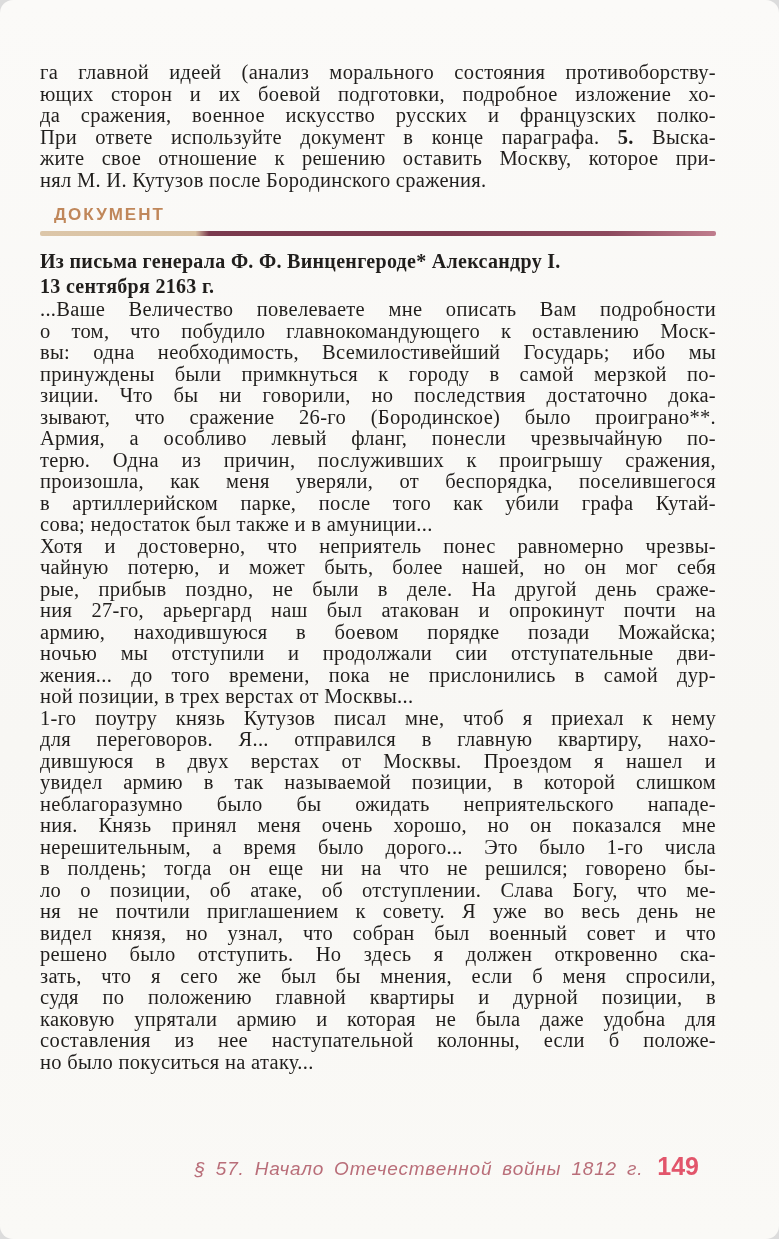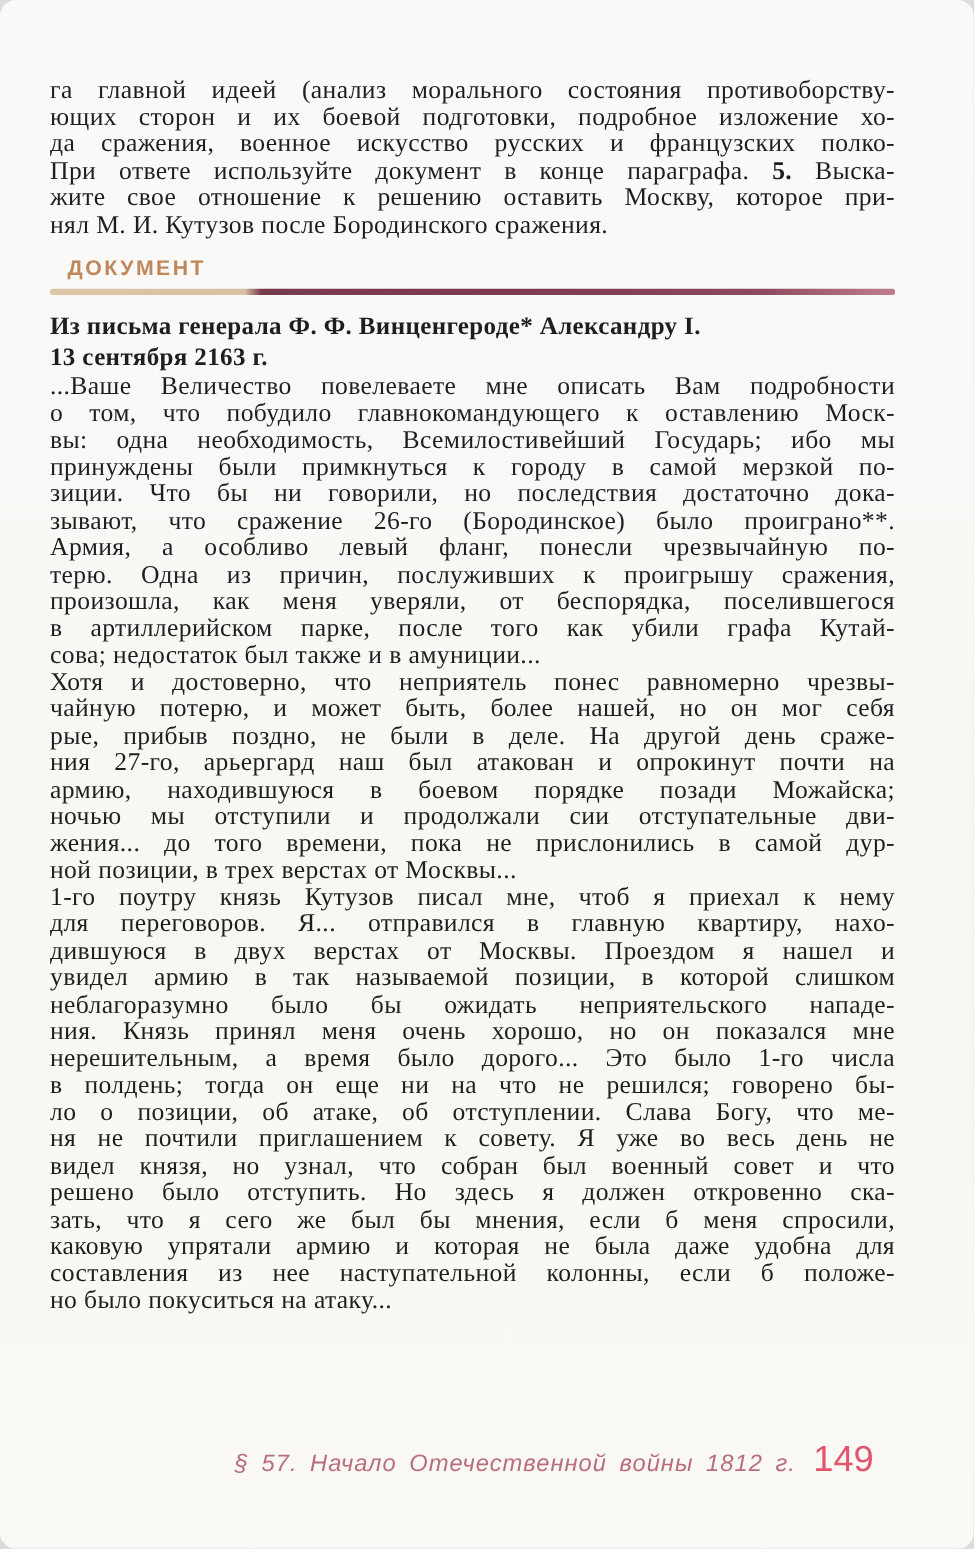--- a/index.html
+++ b/index.html
@@ -64,22 +64,22 @@
     font-family:"Liberation Sans","DejaVu Sans",sans-serif;
   }
   .footer-title{
     font-style:italic;
     font-size:19px;
     letter-spacing:0.8px;
     word-spacing:4px;
     color:#b96e79;
   }
   .footer-page{
-    font-weight:normal;
-    font-size:29px;
+    font-weight:bold;
+    font-size:25px;
     color:#e2556b;
   }
 </style>
 </head>
 <body>
 
 <div class="page">
 
   <div class="intro">
       <div class="line just">га главной идеей (анализ морального состояния противоборству-</div>
@@ -131,20 +131,21 @@
         <div class="line just">увидел армию в так называемой позиции, в которой слишком</div>
         <div class="line just">неблагоразумно было бы ожидать неприятельского нападе-</div>
         <div class="line just">ния. Князь принял меня очень хорошо, но он показался мне</div>
         <div class="line just">нерешительным, а время было дорого... Это было 1-го числа</div>
         <div class="line just">в полдень; тогда он еще ни на что не решился; говорено бы-</div>
         <div class="line just">ло о позиции, об атаке, об отступлении. Слава Богу, что ме-</div>
         <div class="line just">ня не почтили приглашением к совету. Я уже во весь день не</div>
         <div class="line just">видел князя, но узнал, что собран был военный совет и что</div>
         <div class="line just">решено было отступить. Но здесь я должен откровенно ска-</div>
         <div class="line just">зать, что я сего же был бы мнения, если б меня спросили,</div>
+        <div class="line just">судя по положению главной квартиры и дурной позиции, в</div>
         <div class="line just">каковую упрятали армию и которая не была даже удобна для</div>
         <div class="line just">составления из нее наступательной колонны, если б положе-</div>
         <div class="line">но было покуситься на атаку...</div>
       </div>
     </div>
 
   <div class="footer">
     <span class="footer-title">§ 57. Начало Отечественной войны 1812 г.</span>
     <span class="footer-page">149</span>
   </div>

